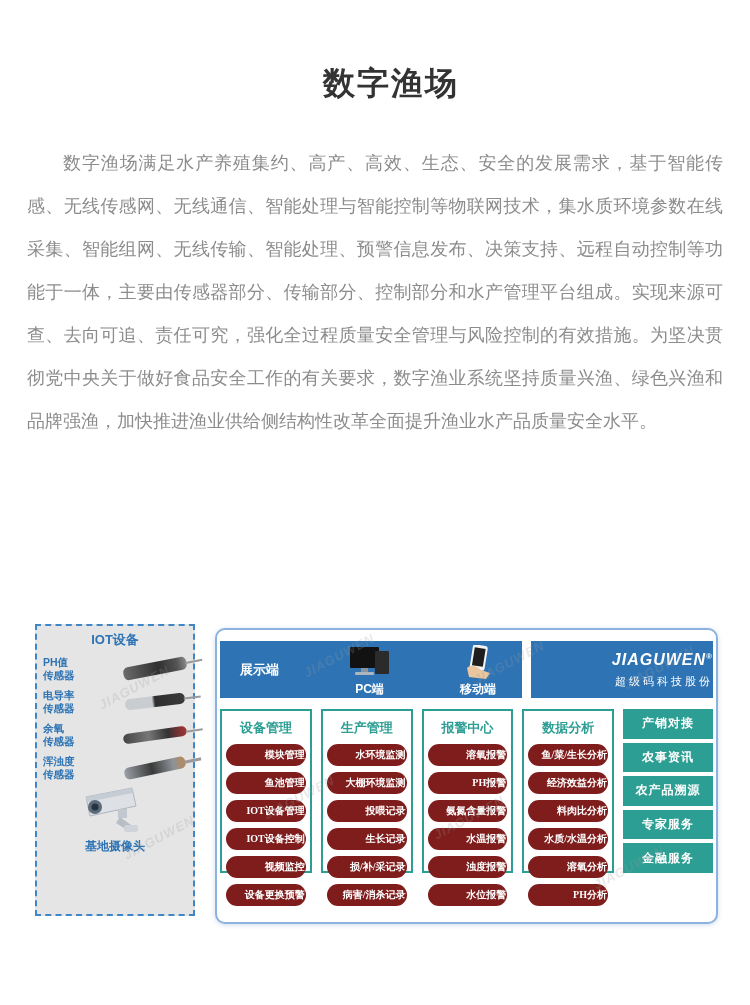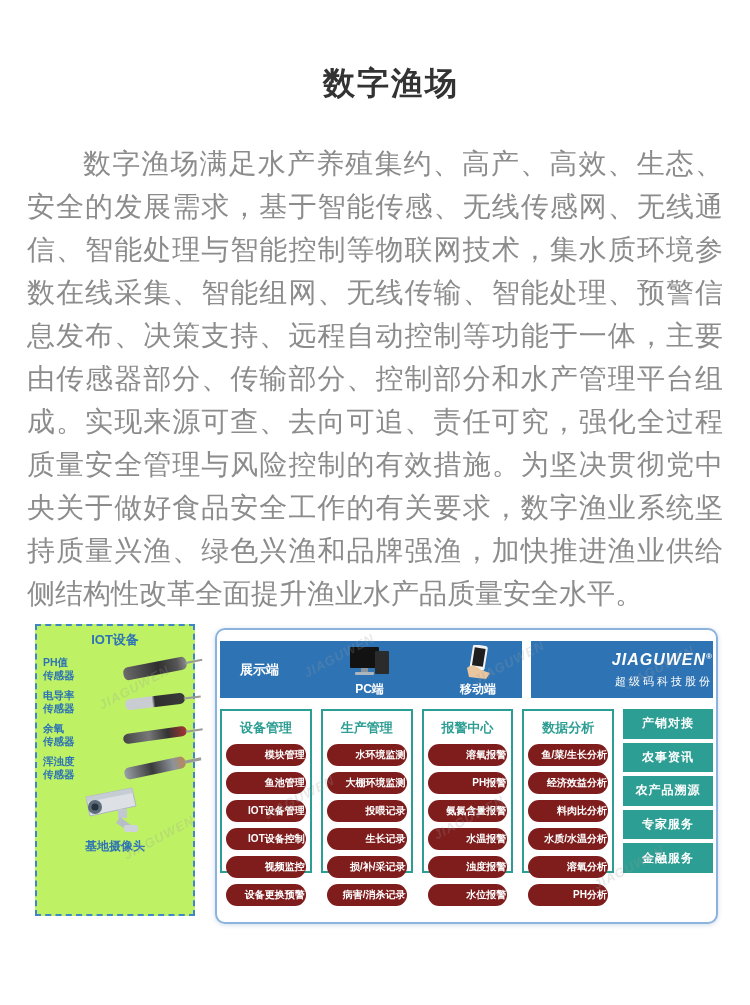--- a/index.html
+++ b/index.html
@@ -3,26 +3,26 @@
 <meta charset="utf-8">
 <style>
   html,body { margin:0; padding:0; background:#fff; }
   body { font-family:"Liberation Sans","DejaVu Sans",sans-serif; }
   .page { position:relative; width:750px; height:1005px; background:#fff; overflow:hidden; }
 
   .title { position:absolute; top:62px; left:16px; width:100%; text-align:center;
            font-size:32px; font-weight:bold; color:#333; letter-spacing:2px; }
 
   .paragraph { position:absolute; top:142px; left:27px; width:696px;
-               font-size:28px; line-height:43px; color:#8c8c8c;
+               font-size:18px; line-height:43px; color:#8c8c8c;
                text-align:justify; text-indent:2em; }
 
   
   .iot-panel { position:absolute; left:35px; top:624px; width:160px; height:292px;
-               border:2px dashed #3f86c9; background:#bef264; box-sizing:border-box;
+               border:2px dashed #3f86c9; background:#e5e5e5; box-sizing:border-box;
                padding:4px 6px 2px; display:flex; flex-direction:column; }
   .iot-title { text-align:center; color:#2e74b5; font-weight:bold; font-size:13px; margin:1px 0 3px; }
   .device-row { display:flex; align-items:center; height:33px; }
   .device-label { width:80px; color:#2e74b5; font-weight:bold; font-size:10.5px; line-height:1.2; }
   .device-img { flex:1; display:flex; justify-content:center; align-items:center; }
   .probe { position:relative; background:linear-gradient(90deg,#6b6b6b 0%,#2f2f2f 55%,#555 85%,#8a8a8a 100%);
            border-radius:5px; }
   .probe::after { content:""; position:absolute; right:-16px; top:45%; width:17px; height:2.5px; background:#9a9a9a; }
   .p1 { width:70px; height:7px;  transform:rotate(-9deg); }
   .p2 { width:68px; height:10px; transform:rotate(-17deg); }
@@ -47,21 +47,21 @@
   .display-label { color:#fff; font-size:13px; font-weight:bold; }
   .client { display:flex; flex-direction:column; align-items:center; justify-content:flex-end;
             height:100%; padding-bottom:2px; box-sizing:border-box; }
   .client-label { color:#fff; font-size:12px; font-weight:bold; line-height:1.1; }
   .logo-box { width:182px; background:#2e74b5; display:flex; flex-direction:column;
               align-items:flex-end; justify-content:center; }
   .logo-brand { color:#fff; font-size:16px; font-weight:bold; font-style:italic; letter-spacing:1px; }
   .logo-reg { font-size:8px; vertical-align:super; }
   .logo-company { color:#fff; font-size:11px; letter-spacing:3px; margin-top:5px; }
 
-  .main-row { display:flex; gap:9px; margin-top:11px; height:164px; }
+  .main-row { display:flex; gap:9px; margin-top:11px; height:164px;font-family:Liberation Serif, serif; }
   .func-col { flex:1; border:2px solid #2d9e93; box-sizing:border-box;
               padding:5px 4px; display:flex; flex-direction:column; }
   .col-header { text-align:center; color:#2d9e93; font-weight:bold; font-size:13px; margin:3px 0 7px; }
   .pill { background:#7f1d1d; color:#fff; font-size:10px; font-weight:bold;
           border-radius:11px; text-align:right; padding:4px 1px; margin-bottom:6px;
           white-space:nowrap; }
   .pill:last-child { margin-bottom:0; }
   .services-col { width:90px; display:flex; flex-direction:column; gap:4px; }
   .service-block { flex:1; background:#2d9e93; color:#fff; font-size:12px; font-weight:bold;
                    display:flex; align-items:center; justify-content:center; letter-spacing:1px; }

